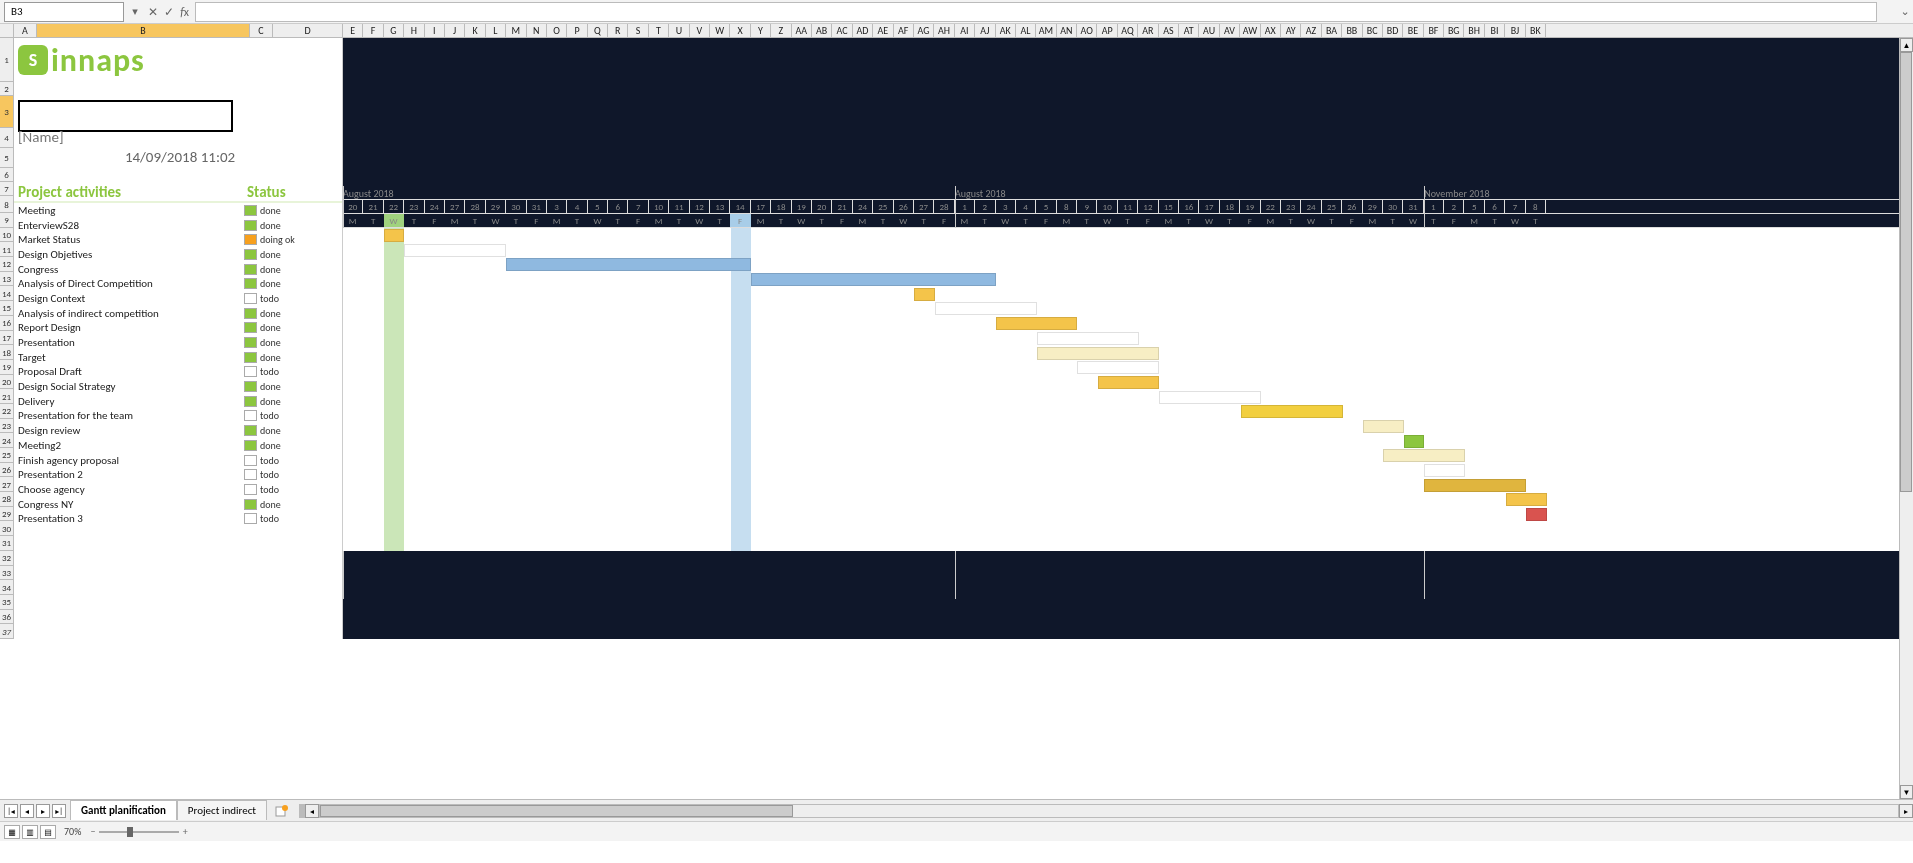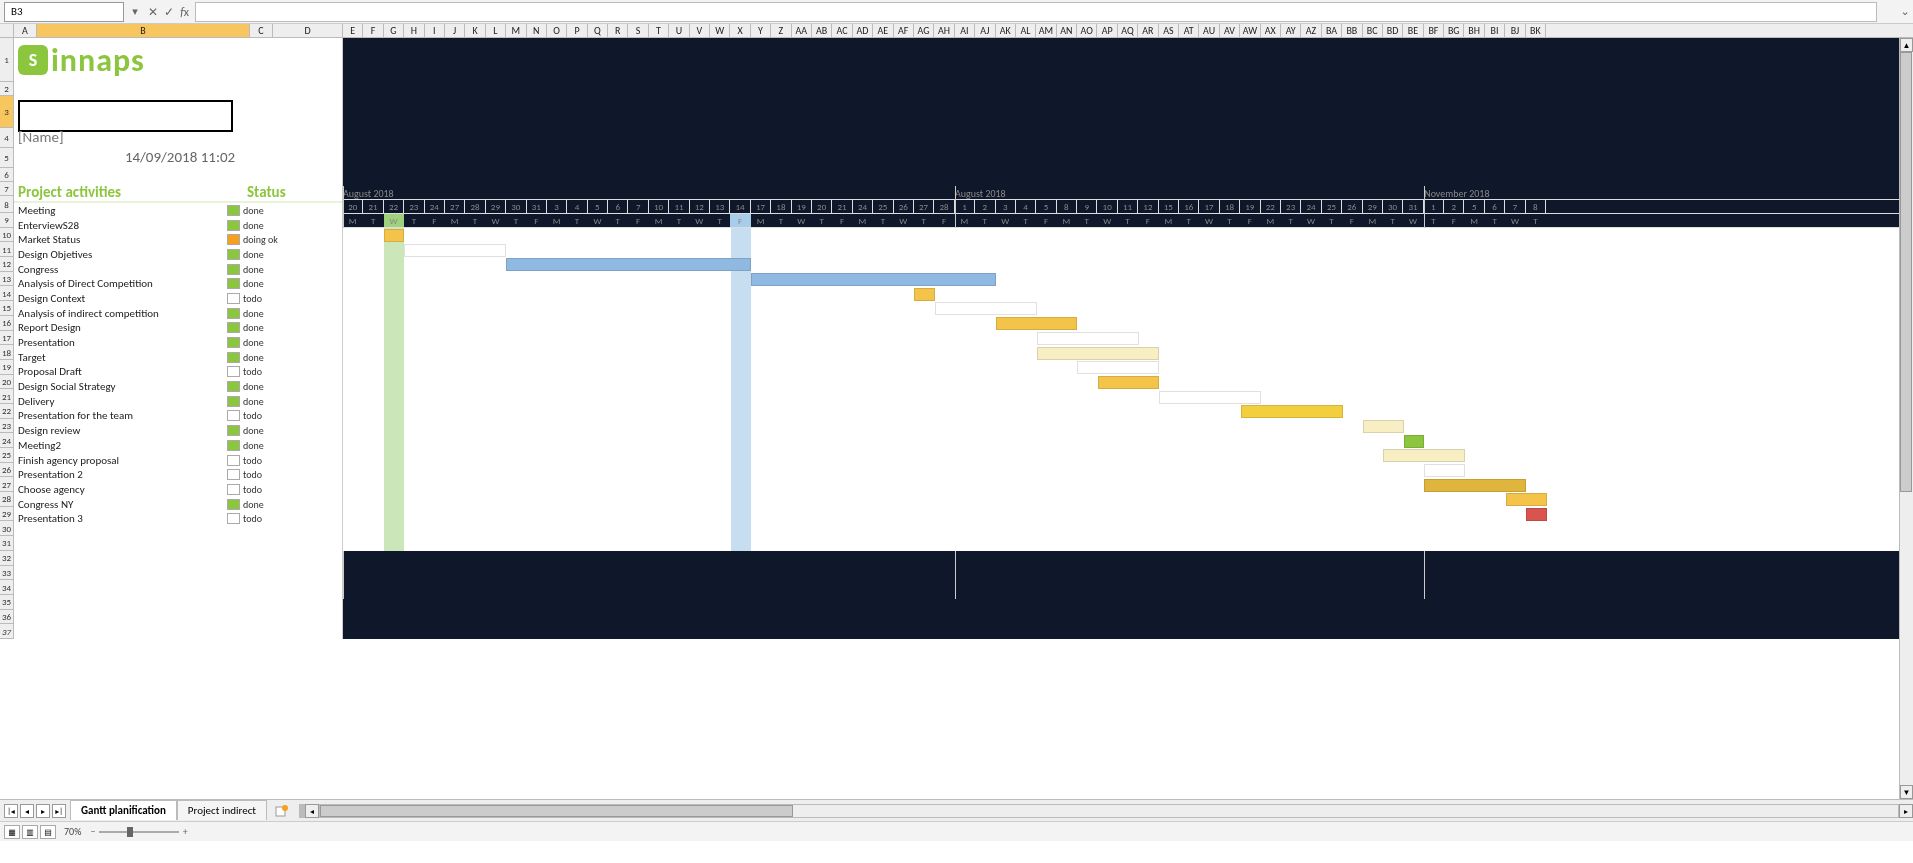--- a/index.html
+++ b/index.html
@@ -38,21 +38,21 @@
 
 .input-cell { border:2px solid #000; height:32px; margin:4px 4px 4px 4px; width:215px; background:#fff; }
 .name-cell { color:#777; font-size:15px; padding-left:4px; }
 .date-cell { color:#666; font-size:15px; padding-left:4px;text-align:center; }
 
 .headers-row { display:flex; align-items:flex-end; height:17px; }
 .h-activities { color:#8cc63f; font-size:15px; font-weight:bold; width:213px; padding-left:4px; }
 .h-status { color:#8cc63f; font-size:15px; font-weight:bold; width:90px; padding-left:20px; }
 
 .activity-row { height:14.7px; display:flex; align-items:center; }
-.act-name { width:213px; font-size:11px; color:#222; padding-left:4px; }
+.act-name { width:230px; font-size:11px; color:#222; padding-left:4px; }
 .act-sq { width:13px; height:11px; border:1px solid #aaa; margin-right:3px; }
 .act-status { font-size:10px; color:#333; }
 
 .timeline-panel { flex:1; background:#0f172a; position:relative; }
 .month-row { height:14px; border-bottom:1px solid #ddd; display:flex; position:relative; }
 .month-label { font-size:10px; color:#888; position:absolute; top:1px; }
 .day-row { height:14px; border-bottom:1px solid #ddd; display:flex; }
 .day-cell { width:20.4px; text-align:center; font-size:9px; color:#888; border-right:1px solid #ddd; display:flex; align-items:center; justify-content:center; }
 .dow-row { height:14px; display:flex; border-bottom:1px solid #ddd; }
 .dow-cell { width:20.4px; text-align:center; font-size:9px; color:#888; border-right:1px solid transparent; display:flex; align-items:center; justify-content:center; }

